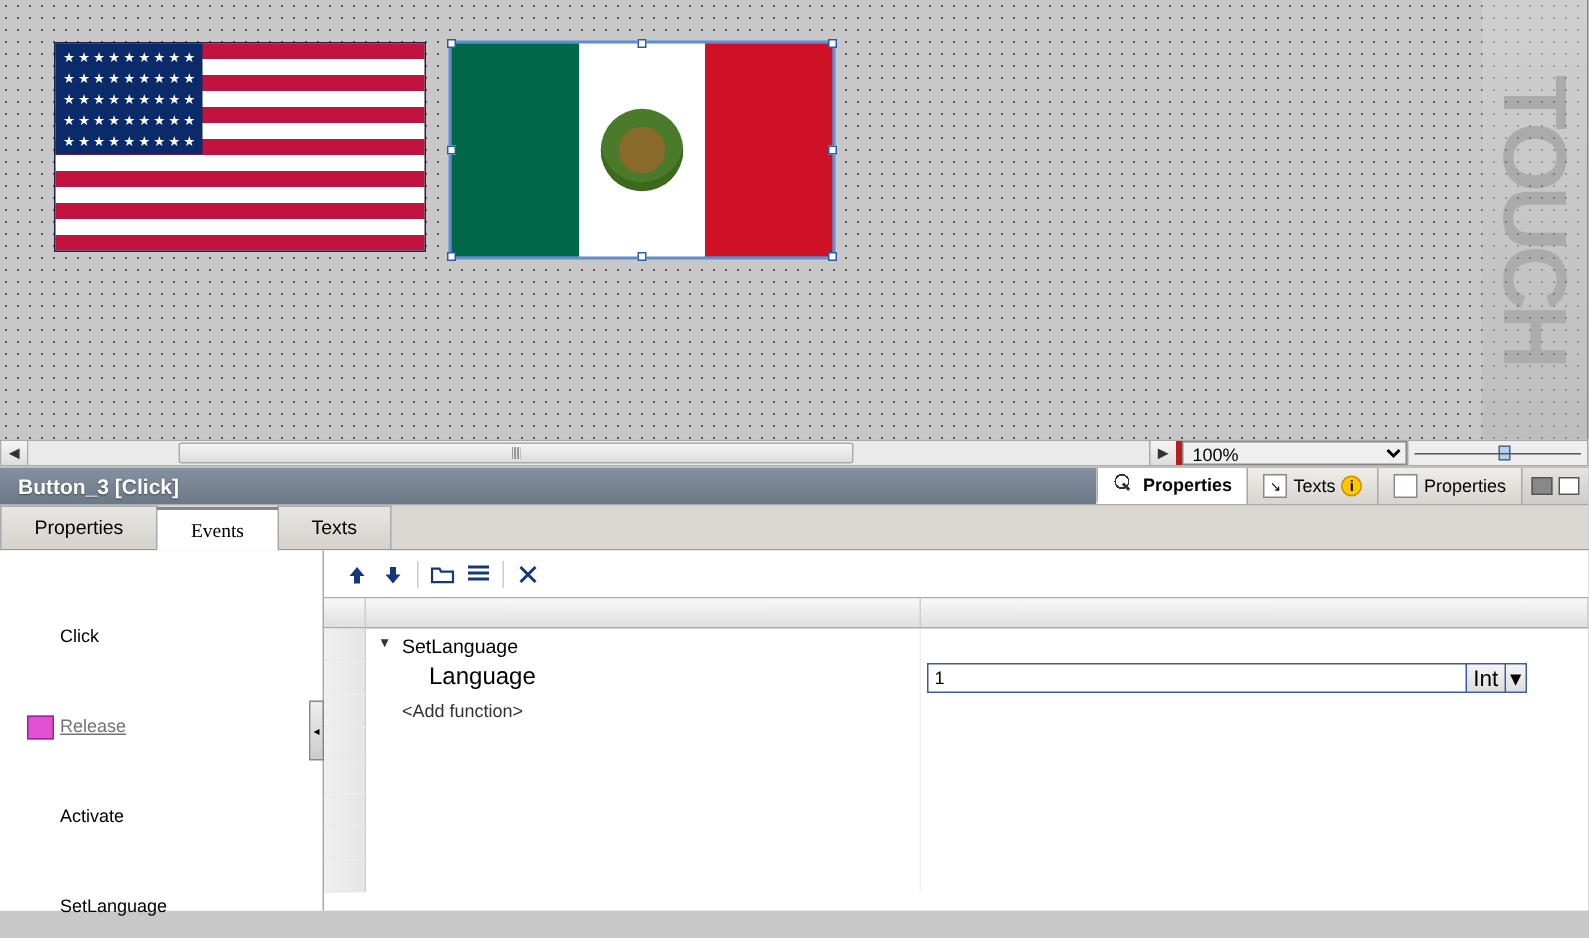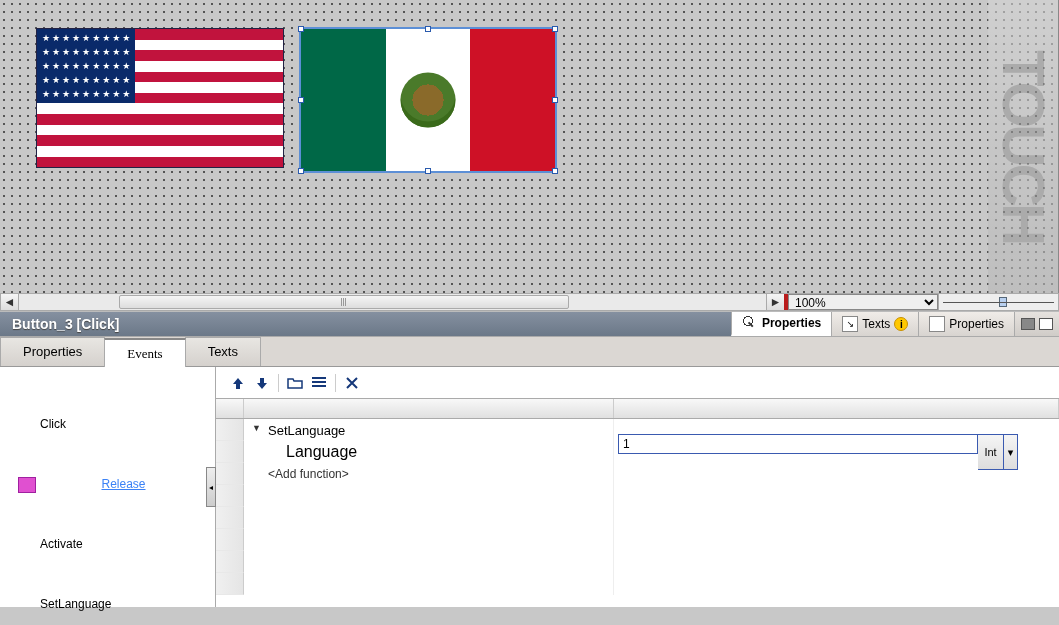--- a/index.html
+++ b/index.html
@@ -72,21 +72,21 @@
 .info-badge{width:14px;height:14px;border-radius:50%;background:#ffc800;border:1px solid #c89000;color:#000;font-weight:bold;display:inline-flex;align-items:center;justify-content:center;font-size:10px;}
 
 .sub-tabs { height:30px; background:#dbd7d3; display:flex; border-bottom:1px solid #999; padding-left:0;}
 .sub-tab { padding:6px 22px; border:1px solid #aaa; border-bottom:none; background:linear-gradient(#e8e6e2,#d5d1cd); 
   margin-right:-1px; cursor:pointer; font-size:13px;}
 .sub-tab.active { background:#fff; position:relative; top:1px; border-top:2px solid #888; font-weight:500;font-family:Liberation Serif, serif;}
 
 .events-body { display:flex; height:240px; background:#fff; }
 .event-list { width:216px; border-right:1px solid #aaa; background:#fff; padding-top:8px; position:relative;}
 .event-item { padding:4px 8px 4px 40px; cursor:pointer; font-size:12px; position:relative;margin-top:38px;}
-.event-item.sel { color:#3b82f6; text-decoration:underline;text-align:center; }
+.event-item.sel { color:#737373; text-decoration:underline; }
 .event-item.sel::before { content:''; position:absolute; left:18px; top:4px; width:16px; height:14px; 
   background:#e050d0; border:1px solid #a020a0; }
 .expand-thumb{position:absolute;right:-1px;top:50%;width:10px;height:40px;margin-top:-20px;
   background:linear-gradient(#eee,#ccc);border:1px solid #888;display:flex;align-items:center;justify-content:center;font-size:8px;cursor:pointer;}
 
 .event-toolbar { height:32px; border-bottom:1px solid #aaa; background:#fff; display:flex; align-items:center; 
   padding-left:12px; gap:4px; }
 .tbtn { width:20px; height:20px; display:flex; align-items:center; justify-content:center; color:#15387a; 
   font-weight:bold; font-size:14px; cursor:pointer; }
 .sep{width:1px;height:18px;background:#ccc;margin:0 2px;}
@@ -98,22 +98,22 @@
 .grid-row { display:flex; height:22px; align-items:center; }
 .gutter { width:28px; height:100%; background:linear-gradient(to right,#f0f0f0,#e5e5e5); border-right:1px solid #ccc; border-bottom:1px solid #e8e8e8;}
 .col-left { flex:0 0 370px; padding-left:8px; border-right:1px solid #eee; height:100%; display:flex; align-items:center;}
 .col-right { flex:1; padding-left:4px; height:100%; display:flex; align-items:center;}
 .fn-name { font-size:13px; padding-left:16px; position:relative;}
 .fn-name::before{content:'▼';position:absolute;left:0;font-size:9px;color:#333;}
 .param-name { font-size:16px; padding-left:34px;}
 .add-fn { font-style:normal; color:#333; padding-left:16px;}
 .value-input { display:flex; width:100%; max-width:400px;}
 .value-input input { flex:1; border:1px solid #3a5ab0; height:20px; padding:0 4px; font-size:12px; }
-.int-btn { width:26px; height:36px; border:1px solid #3a5ab0; border-left:none; background:linear-gradient(#f5f5f5,#ddd); 
-  font-size:11px; display:flex; align-items:center; justify-content:center; cursor:pointer;}
+.int-btn { width:26px; height:20px; border:1px solid #3a5ab0; border-left:none; background:linear-gradient(#f5f5f5,#ddd); 
+  font-size:15px; display:flex; align-items:center; justify-content:center; cursor:pointer;}
 </style>
 </head>
 <body>
 
 <div class="canvas-area">
   <div class="touch-watermark">TOUCH</div>
 
   <div class="flag flag-usa">
     <div class="canton">
       <span>★</span>

